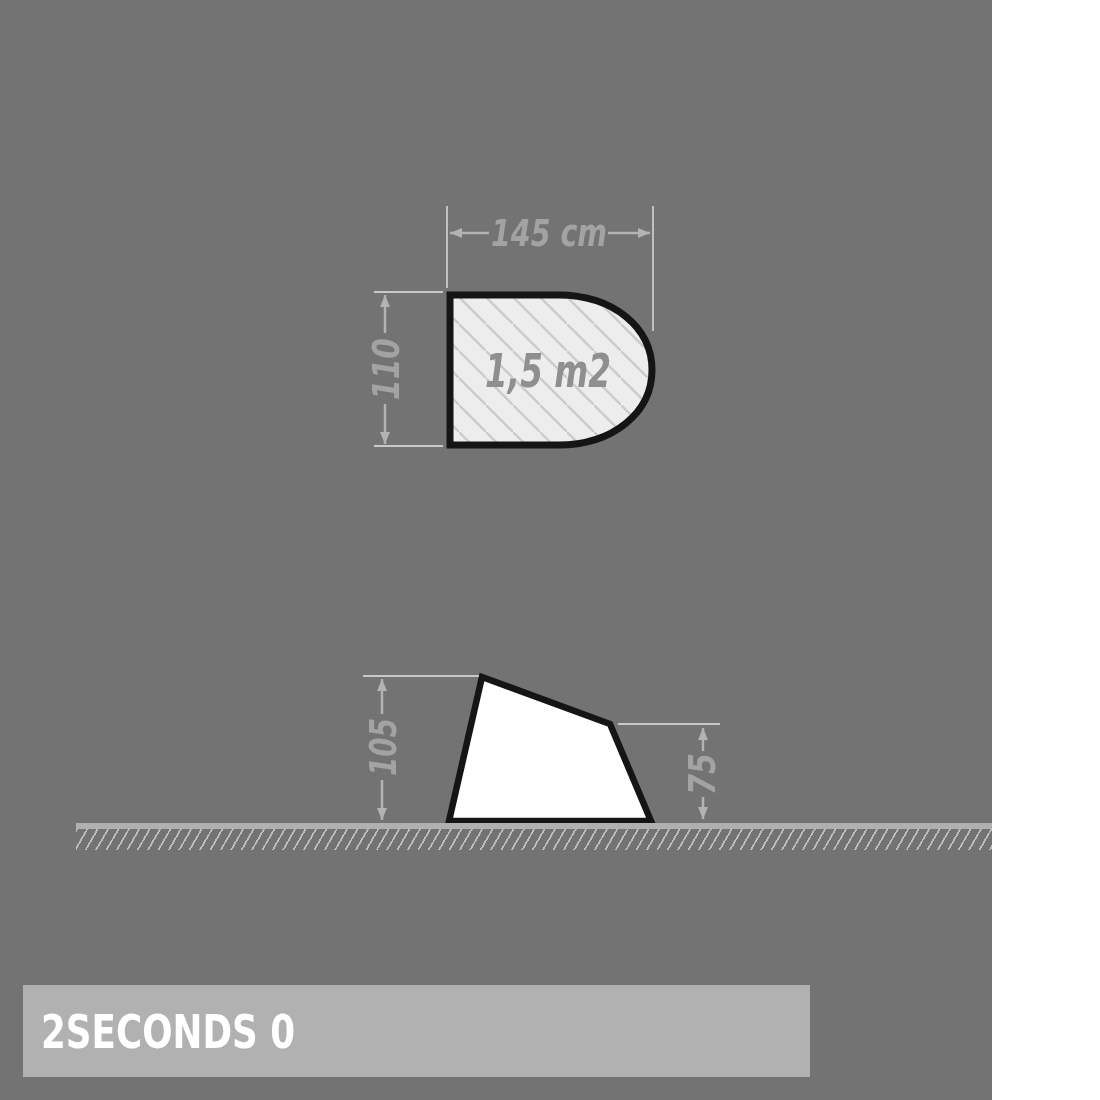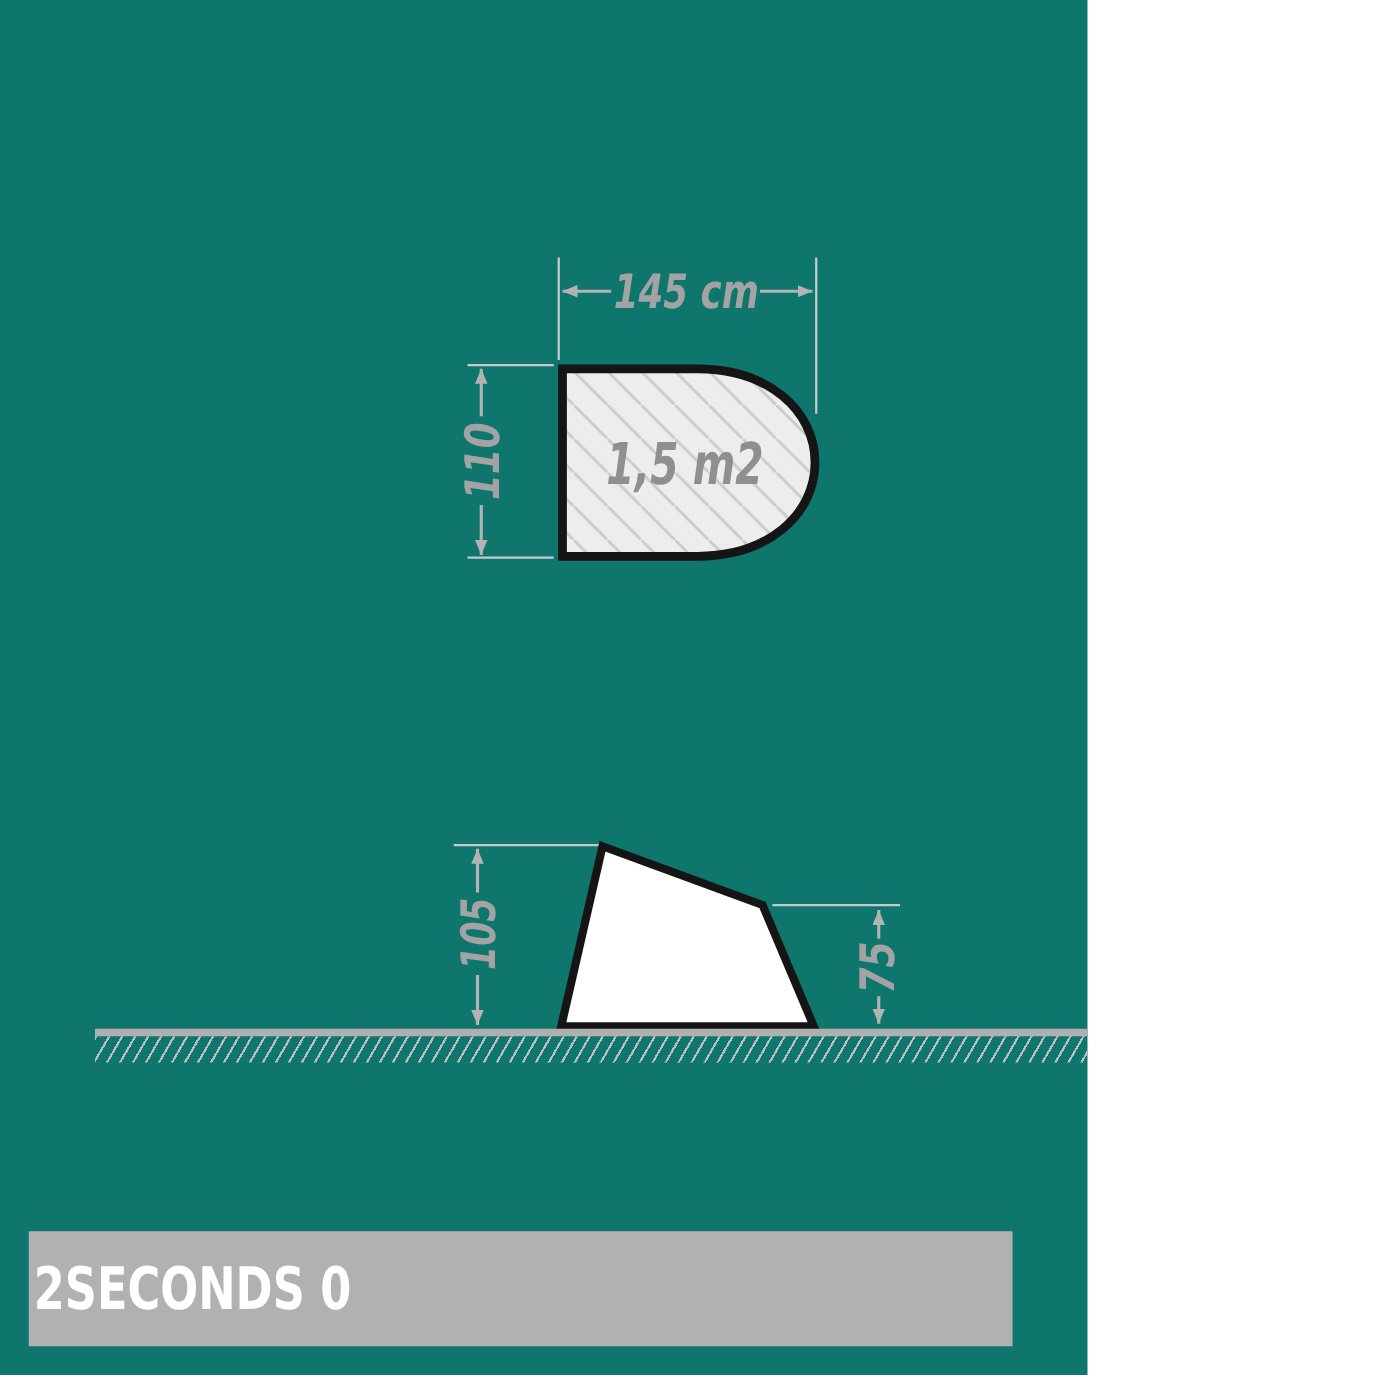--- a/index.html
+++ b/index.html
@@ -3,23 +3,23 @@
 <meta charset="utf-8">
 <style>
   html, body {
     margin: 0;
     padding: 0;
     background: #ffffff;
     font-family: "DejaVu Sans", "Liberation Sans", sans-serif;
   }
   .stage {
     position: relative;
-    width: 870px;
+    width: 992px;
     height: 1100px;
-    background: #0f766e;
+    background: #737373;
     overflow: hidden;
   }
   .diagram-svg {
     position: absolute;
     left: 0;
     top: 0;
     width: 1100px;
     height: 1100px;
   }
   
@@ -57,21 +57,21 @@
     height: 92px;
     background: #b1b1b1;
     display: flex;
     align-items: center;
     overflow: hidden;
   }
   .footer-bar.left {
     left: 23px;
     width: 787px;
     justify-content: flex-start;
-    padding-left: 4px;
+    padding-left: 18px;
     box-sizing: border-box;
   }
   .footer-bar.right {
     left: 822px;
     width: 254px;
     justify-content: flex-end;
     padding-right: 44px;
     box-sizing: border-box;
   }
   .footer-text {

